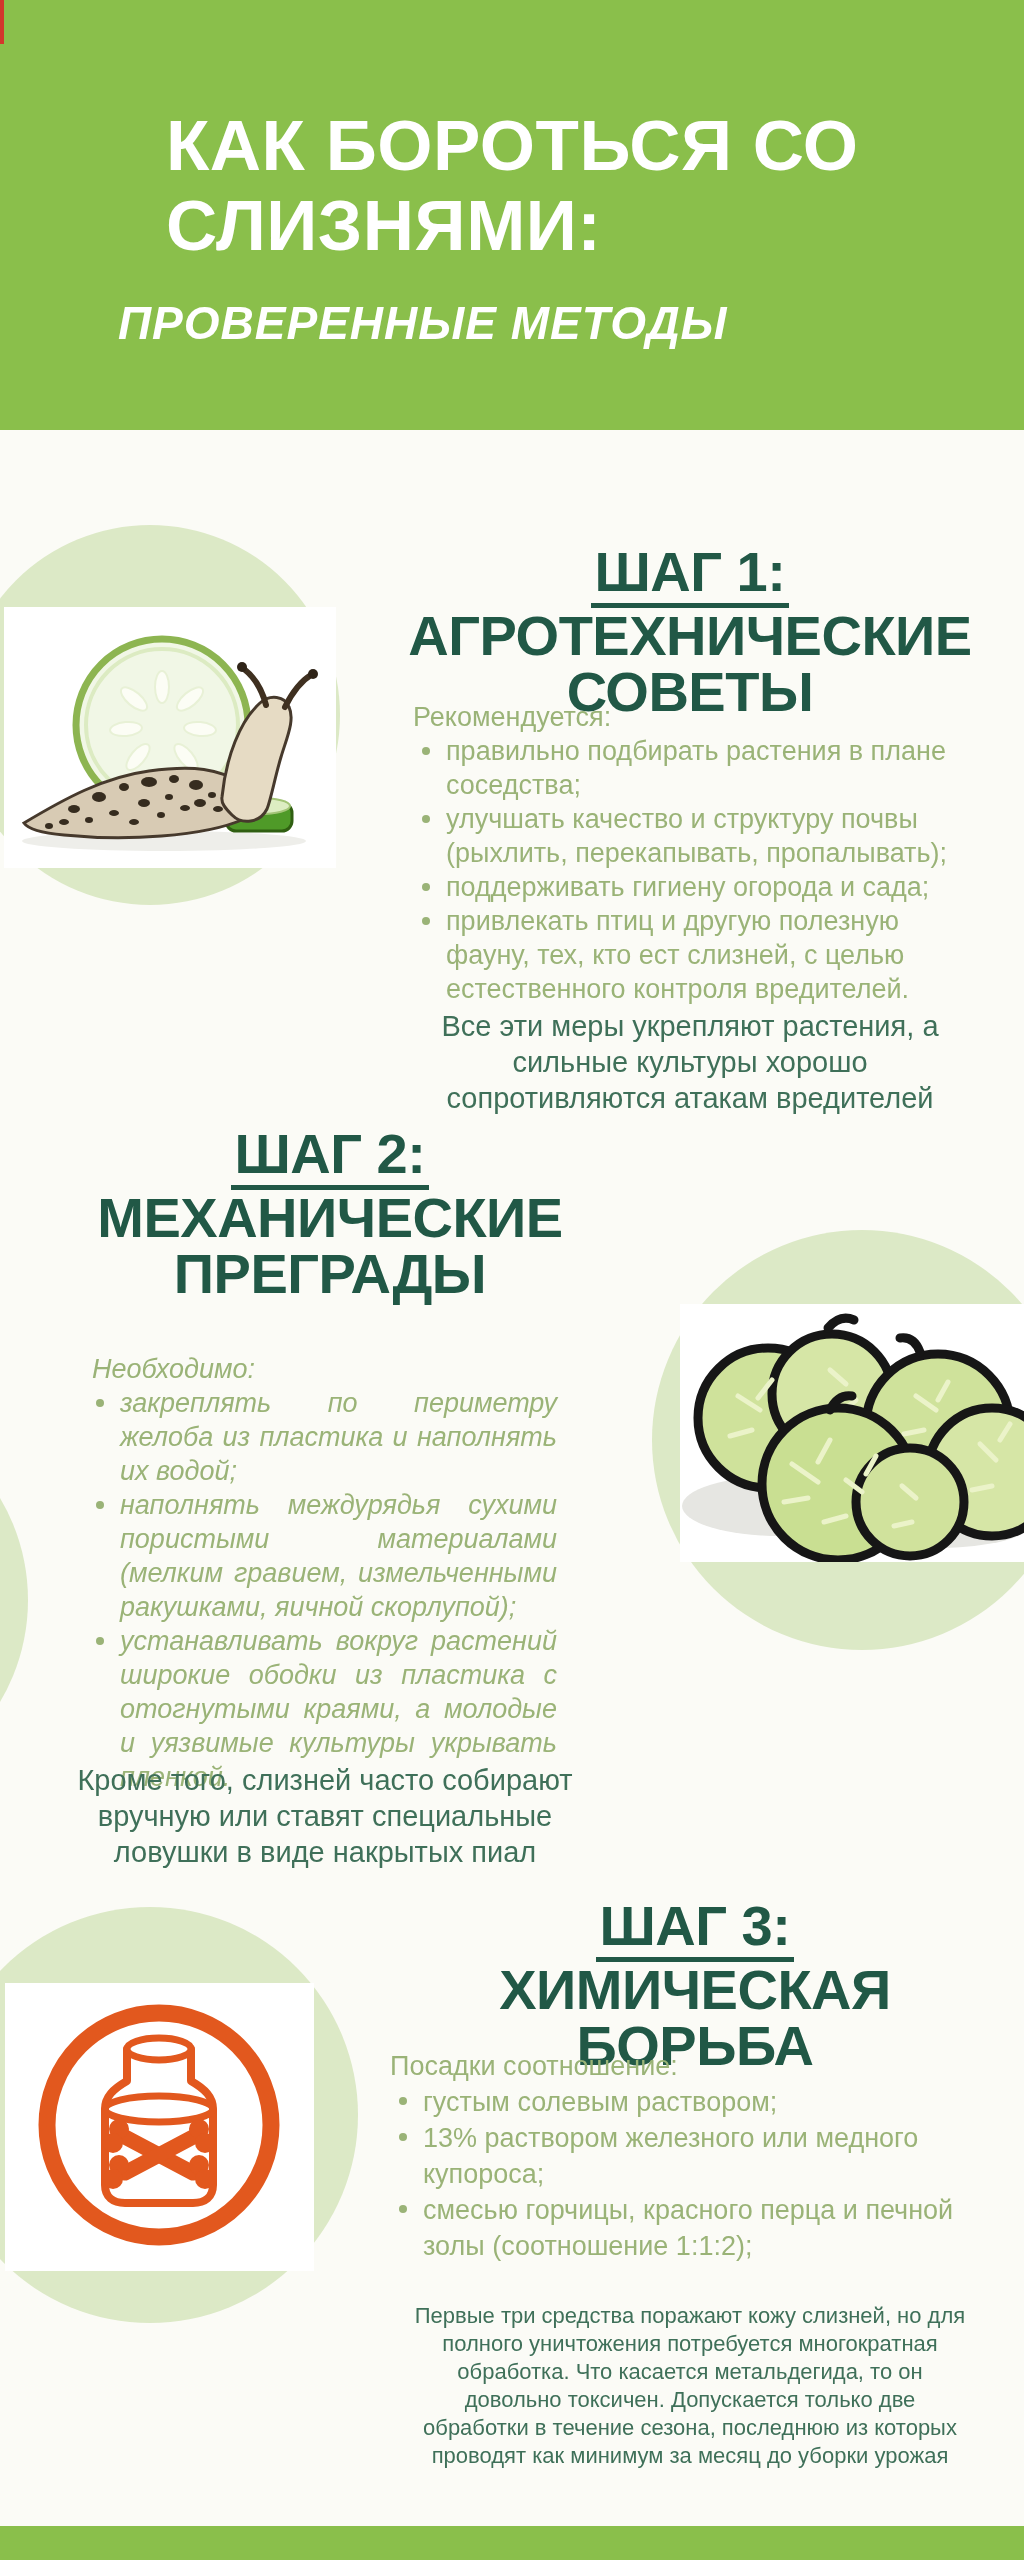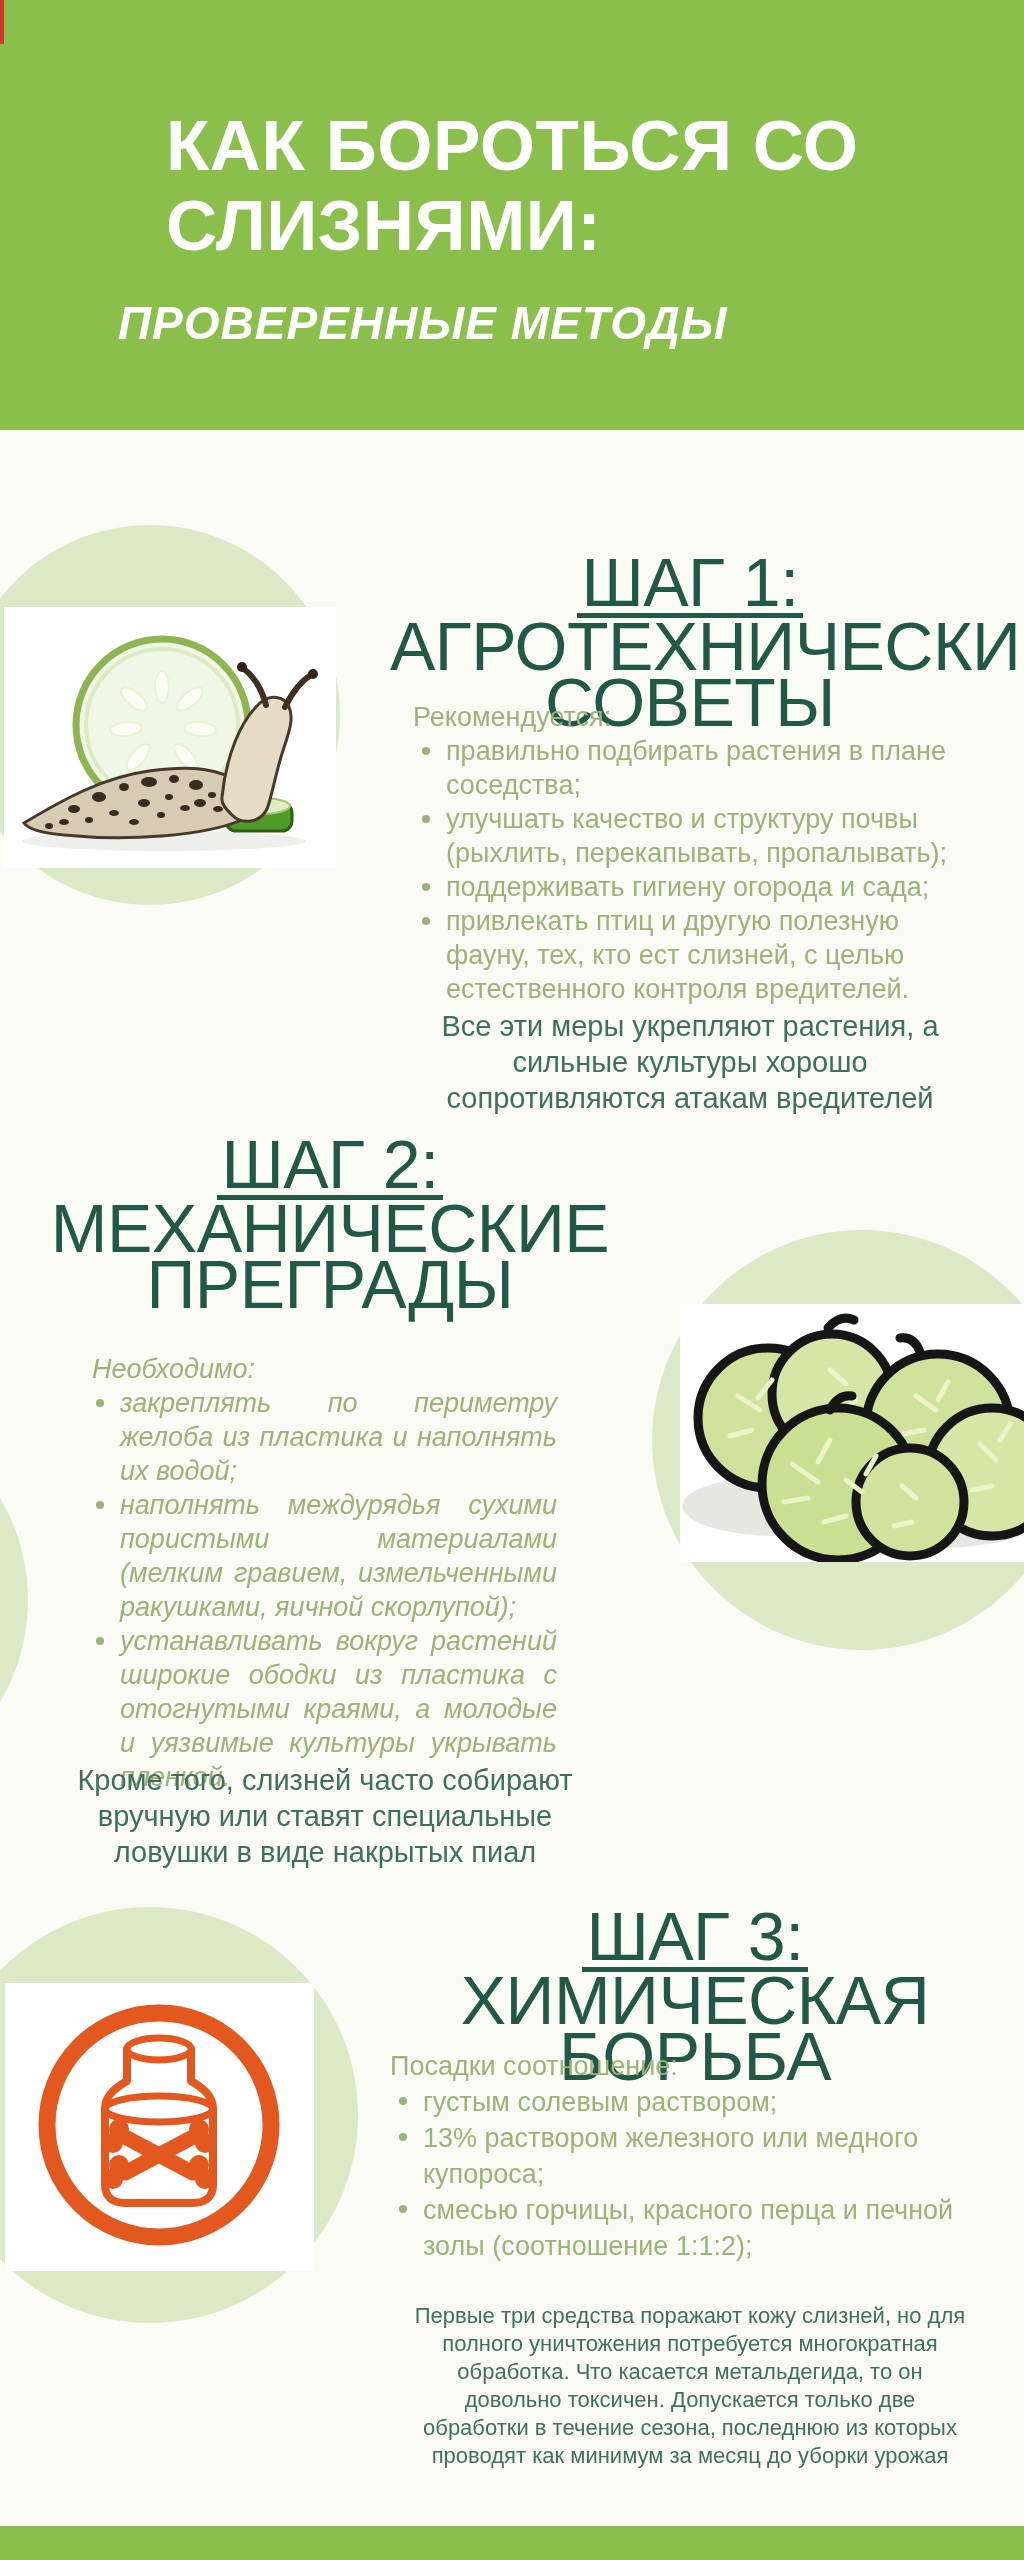--- a/index.html
+++ b/index.html
@@ -36,22 +36,22 @@
   .c2{left:652px;top:1230px;width:420px;height:420px;}
   .c3{left:-58px;top:1907px;width:416px;height:416px;}
   .c-sliver{left:-372px;top:1400px;width:400px;height:400px;}
   .illu-box{position:absolute;background:#ffffff;overflow:hidden;}
   .slug-box{left:4px;top:607px;width:332px;height:261px;}
   .cabbage-box{left:680px;top:1304px;width:344px;height:258px;}
   .poison-box{left:5px;top:1983px;width:309px;height:288px;}
   
   .step-heading{
     position:absolute;text-align:center;
-    color:#215846;font-weight:normal;
-    font-size:68px;line-height:56px;letter-spacing:-0.5px;
+    color:#215846;font-weight:bold;
+    font-size:56px;line-height:56px;letter-spacing:-0.5px;
   }
   .step-heading .step-label{
     display:inline-block;border-bottom:5px solid #215846;padding:0 4px 3px 4px;
   }
   .step-heading span{display:block;}
   .h1{left:390px;top:498px;width:600px;}
   .h2{left:25px;top:1080px;width:610px;text-align:center;}
   .h3{left:390px;top:1852px;width:610px;}
   
   .step-body{position:absolute;color:#9ab377;font-size:27px;line-height:34px;}

